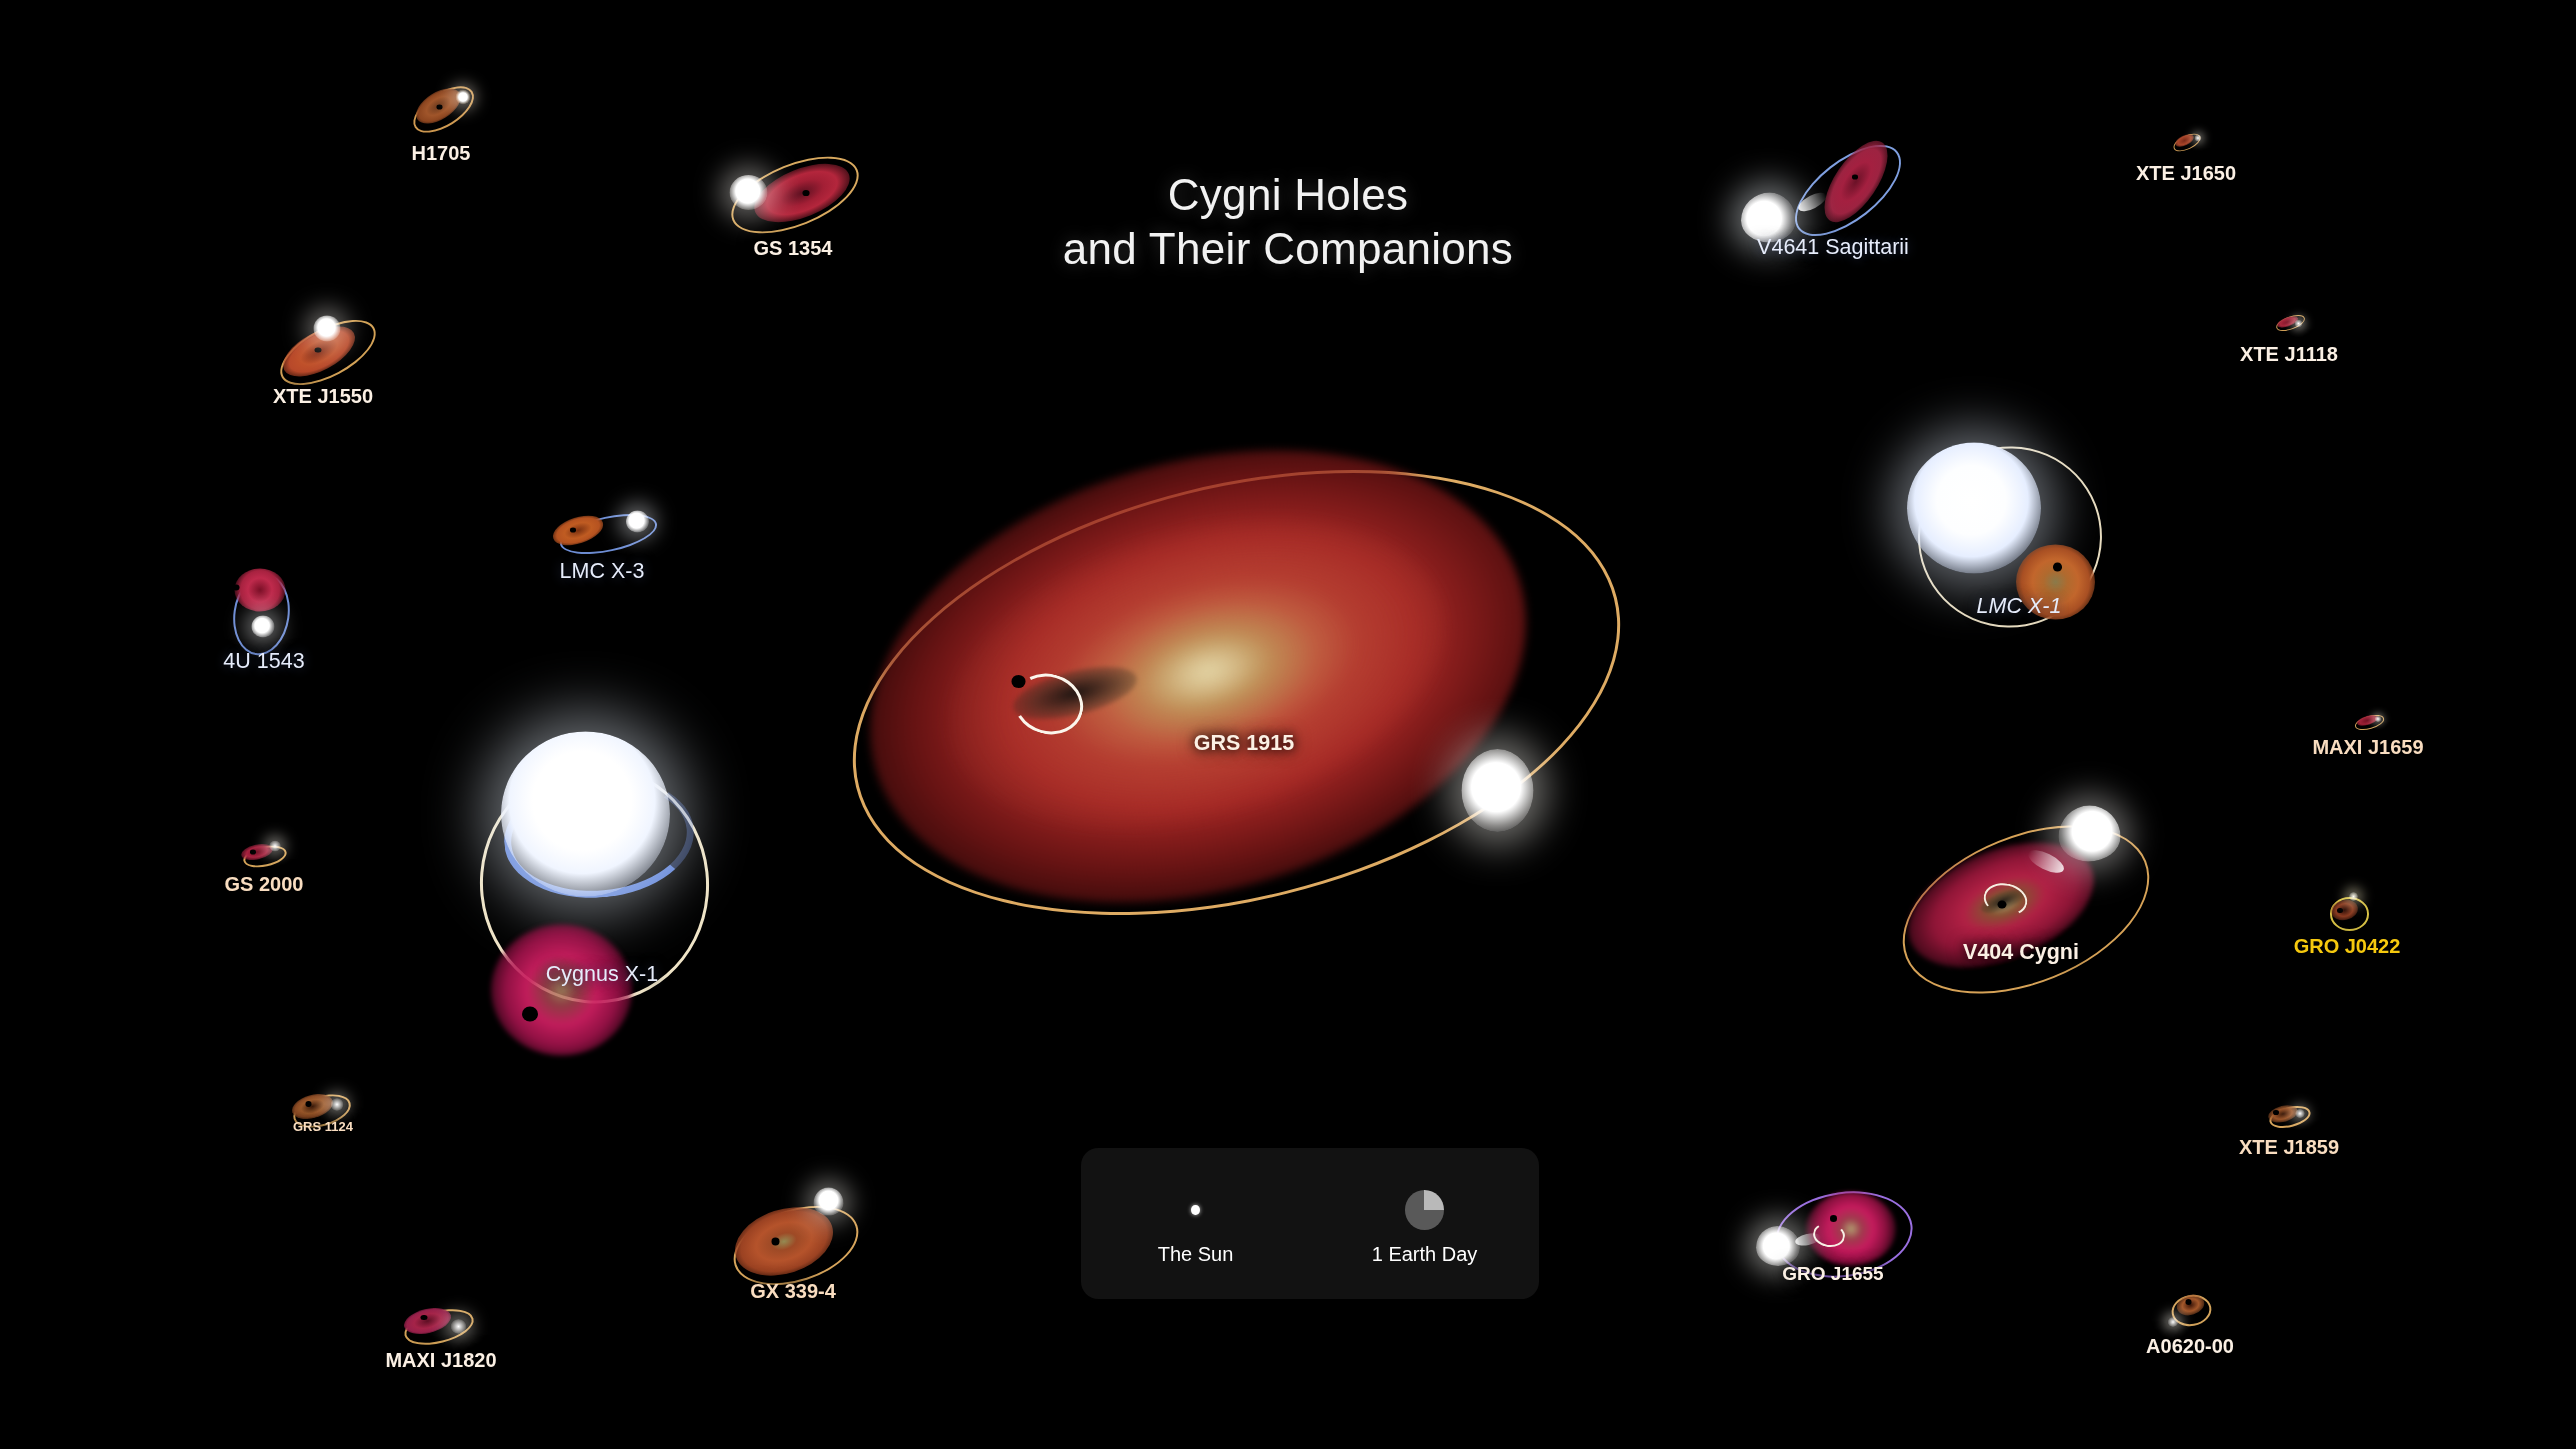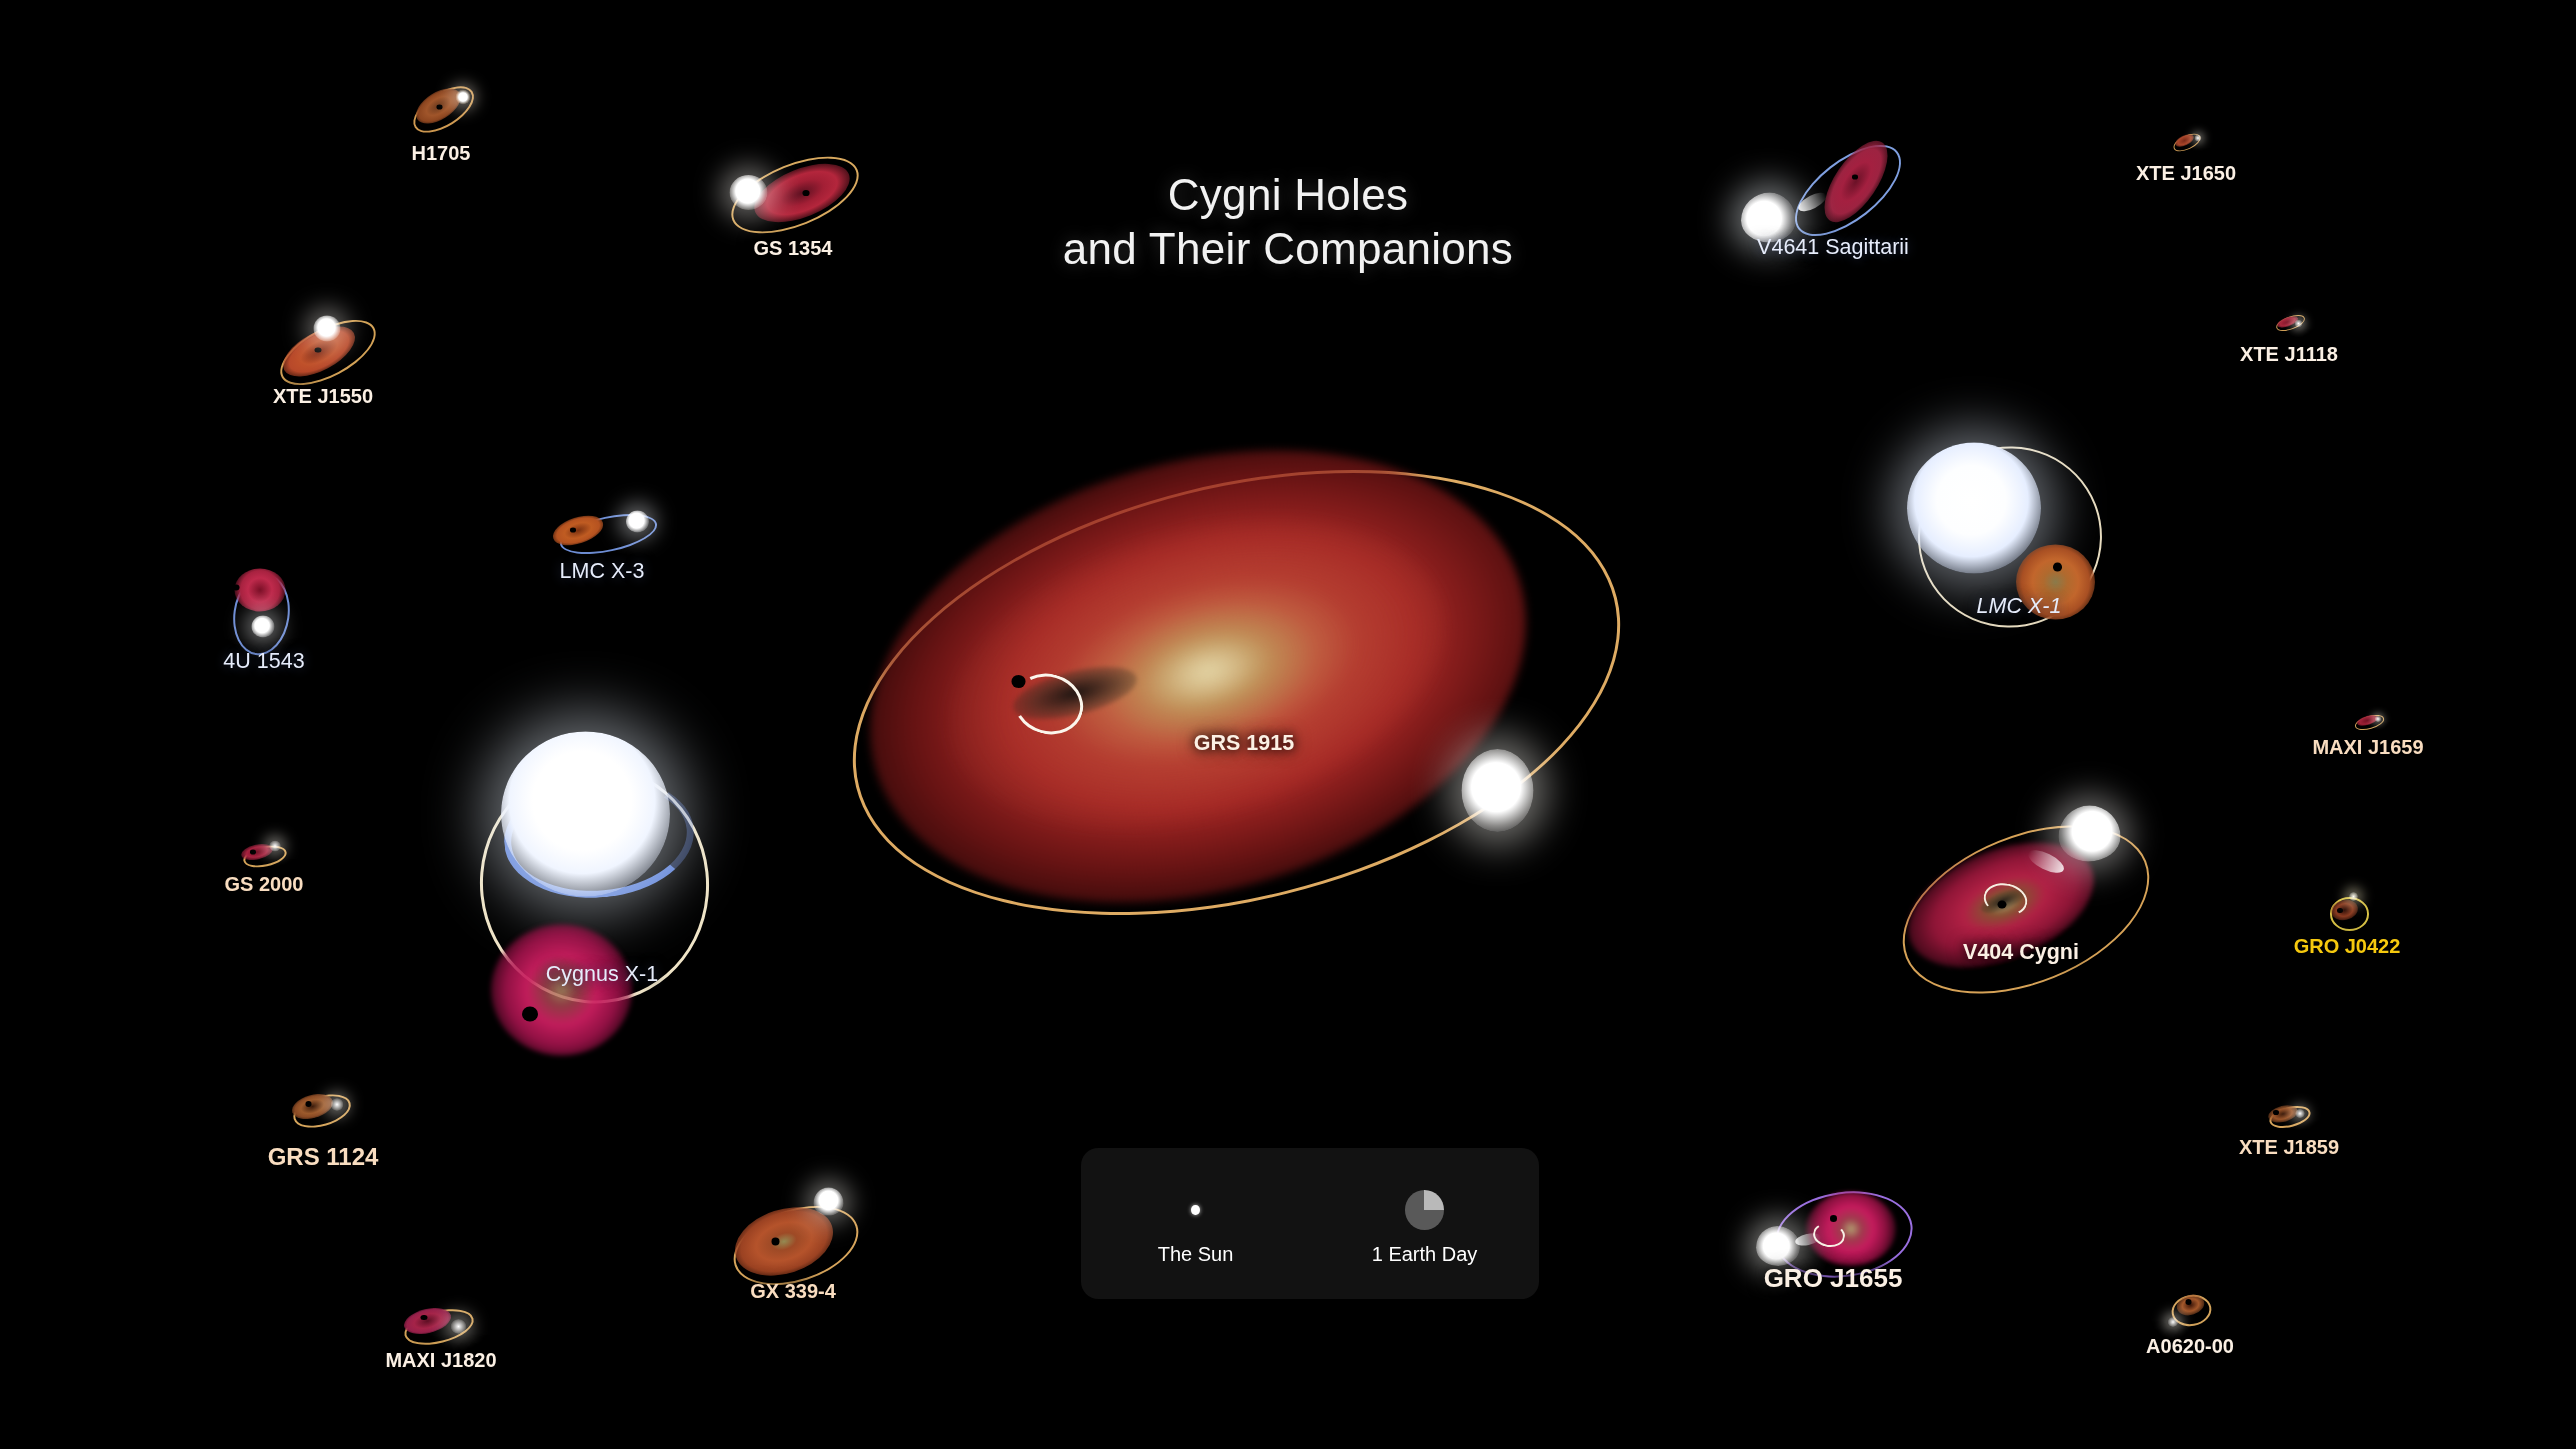--- a/index.html
+++ b/index.html
@@ -225,21 +225,21 @@
     <div class="label gold" style="top:93px;font-size:20px;">GRO J0422</div>
   </div>
 
   <div class="sys" style="left:323px;top:1107px;width:174px;height:134px;">
     <div class="sysart" style="width:107px;height:74px;">
       <div class="orbit" style="width:55px;height:25.5px;margin-left:-31px;margin-top:-10.7px;border-width:2px;border-color:#d6a55c;transform:rotate(-16deg);"></div>
       <div class="disk" style="width:42px;height:23px;margin-left:-32px;margin-top:-12px;transform:rotate(-16deg);background:radial-gradient(ellipse at 50% 50%,#3a1a0a 0%,#9c5a2c 40%,#8a4a24 60%,rgba(110,58,26,0) 90%);"></div>
       <div class="bh" style="left:36%;top:46%;width:6px;height:5.4px;margin-left:-2.7px;margin-top:-2.7px;"></div>
       <div class="star" style="left:57%;top:38%;width:13.4px;height:12.7px;background:radial-gradient(circle,#fff 0%,rgba(255,252,246,.5) 55%,rgba(255,246,232,0) 100%);box-shadow:0 0 14.8px 5.4px rgba(255,250,240,.45);"></div>
     </div>
-    <div class="label warm" style="top:103px;font-size:24px;">GRS 1124</div>
+    <div class="label warm" style="top:79px;font-size:13px;">GRS 1124</div>
   </div>
 
   <div class="sys" style="left:602px;top:912px;width:349px;height:443px;">
     <div class="sysart" style="width:315px;height:376px;">
 
       <div class="orbit" style="width:223px;height:233px;margin-left:-122px;margin-top:-148px;border-width:3.4px;border-color:#efe4c7;transform:rotate(-6deg);"></div>
 
       <div class="orbit" style="width:176px;height:107px;margin-left:-98px;margin-top:-136px;border-width:7.4px;border-color:#5b7fd6;border-top-color:transparent;border-right-color:rgba(91,127,214,.35);transform:rotate(-5deg);"></div>
 
       <div class="star" style="left:18%;top:2%;width:169px;height:165px;background:radial-gradient(circle at 48% 42%,#ffffff 0%,#ffffff 38%,#f0f5ff 56%,rgba(226,236,255,.5) 76%,rgba(210,226,255,0) 100%);box-shadow:0 0 58px 19px rgba(236,244,255,.45);"></div>
@@ -283,21 +283,21 @@
 
   <div class="sys" style="left:1833px;top:1234px;width:228px;height:195px;">
     <div class="sysart" style="width:174px;height:127px;">
       <div class="orbit" style="width:134px;height:81px;margin-left:-58px;margin-top:-42px;border-width:2.7px;border-color:#9a6fe0;transform:rotate(-8deg);"></div>
       <div class="disk" style="width:90px;height:74px;margin-left:-27px;margin-top:-42px;background:radial-gradient(circle at 50% 50%,rgba(196,176,124,.9) 0%,rgba(198,74,96,.8) 18%,rgba(208,28,98,.95) 38%,rgba(172,20,78,.8) 60%,rgba(110,12,48,.35) 80%,rgba(64,6,28,0) 95%);filter:blur(2px);"></div>
       <div class="phring" style="left:50%;top:50%;width:28px;height:20px;margin-left:-20px;margin-top:-10.7px;border-width:2px;border-color:#f7efe4;border-top-color:transparent;transform:rotate(8deg);"></div>
       <div class="bh" style="left:50%;top:38%;width:7.4px;height:6.7px;margin-left:-3.4px;margin-top:-3.4px;"></div>
       <div class="star" style="left:6%;top:44%;width:44px;height:40px;border-radius:48% 52% 50% 50%/54% 54% 46% 46%;background:radial-gradient(circle at 46% 50%,#fff 0%,#fff 42%,rgba(255,254,252,.5) 68%,rgba(250,250,250,0) 100%);box-shadow:0 0 27px 9.4px rgba(255,254,250,.42);"></div>
       <div class="star" style="left:28%;top:50%;width:25.5px;height:10.7px;border-radius:50%;transform:rotate(-12deg);background:linear-gradient(90deg,rgba(255,255,255,.85),rgba(255,255,255,0));"></div>
     </div>
-    <div class="label cream" style="top:126px;font-size:26px;">GRO J1655</div>
+    <div class="label cream" style="top:126px;font-size:19px;">GRO J1655</div>
   </div>
 
   <div class="sys" style="left:2190px;top:1308px;width:188px;height:134px;">
     <div class="sysart" style="width:101px;height:74px;">
       <div class="orbit" style="width:36px;height:27px;margin-left:-19px;margin-top:-13.4px;border-width:2px;border-color:#d4a45c;transform:rotate(-10deg);"></div>
       <div class="disk" style="width:28px;height:20px;margin-left:-13.4px;margin-top:-13.4px;transform:rotate(-16deg);background:radial-gradient(ellipse at 50% 50%,#3c1608 0%,#a3572a 42%,rgba(120,56,26,0) 94%);"></div>
       <div class="bh" style="left:48%;top:42%;width:6px;height:5.4px;margin-left:-2.7px;margin-top:-2.7px;"></div>
       <div class="star" style="left:28%;top:62%;width:10.7px;height:10px;background:radial-gradient(circle,#fff 0%,rgba(255,252,246,.5) 55%,rgba(255,246,232,0) 100%);box-shadow:0 0 12px 4.7px rgba(255,250,240,.45);"></div>
     </div>
     <div class="label cream" style="top:94px;font-size:20px;">A0620-00</div>

